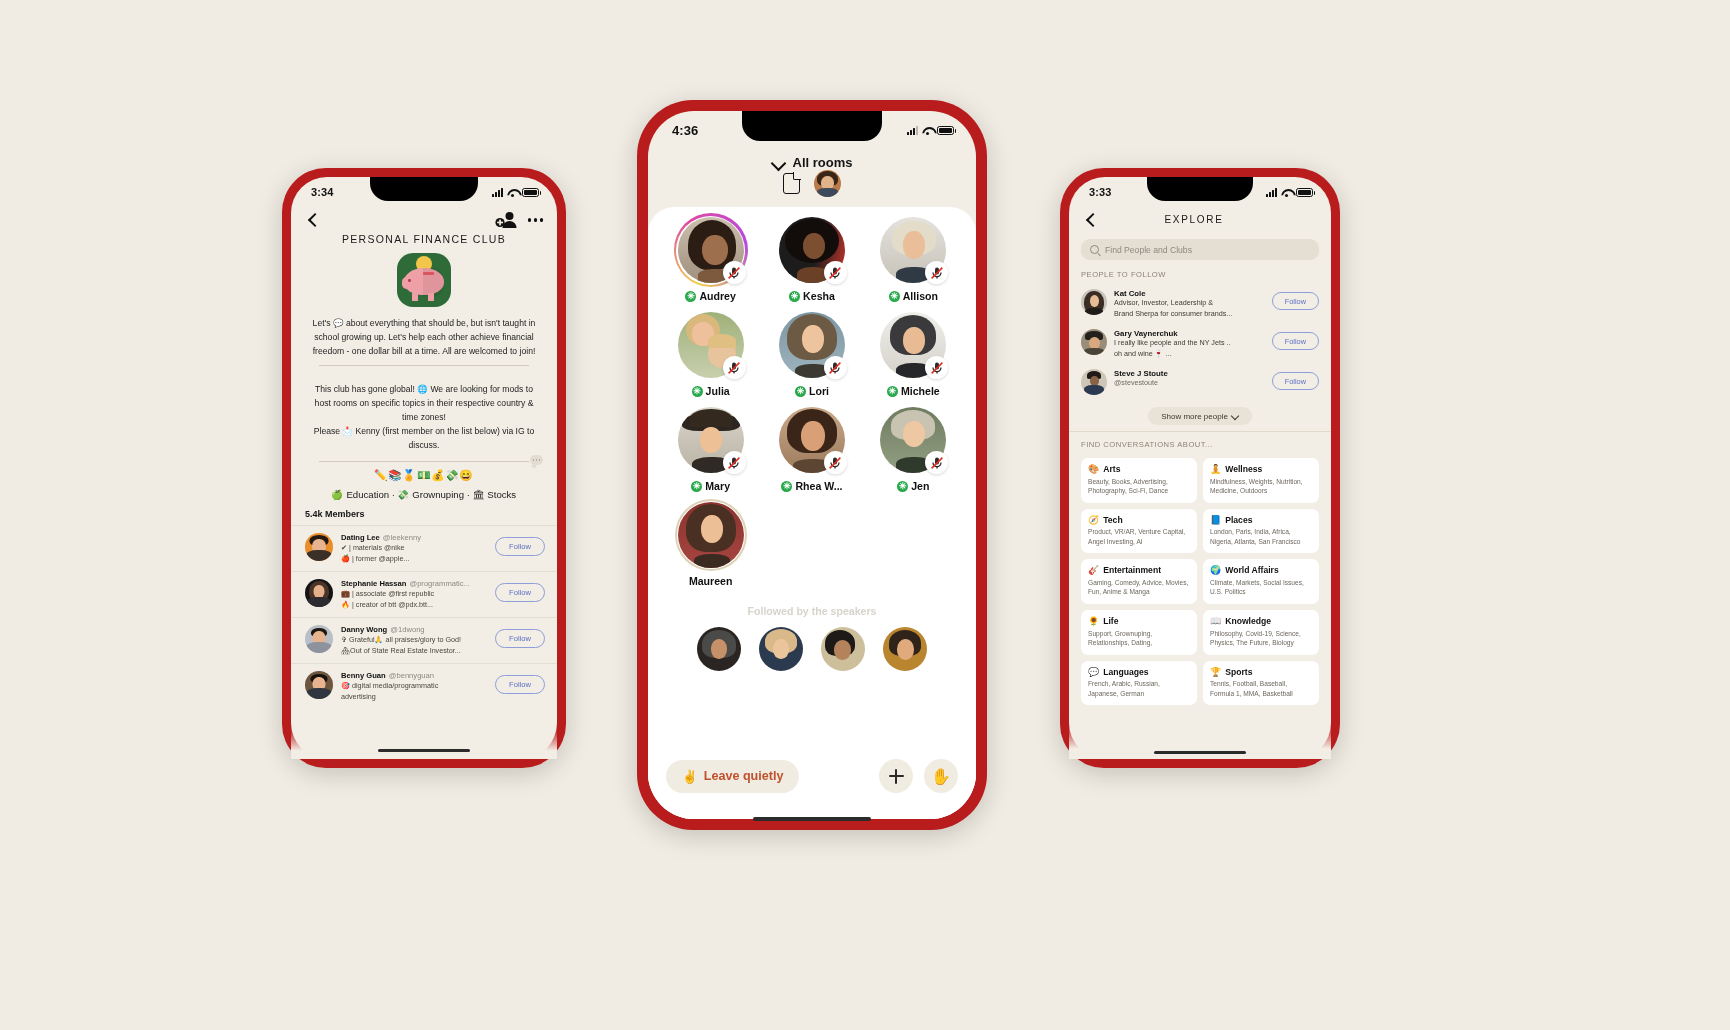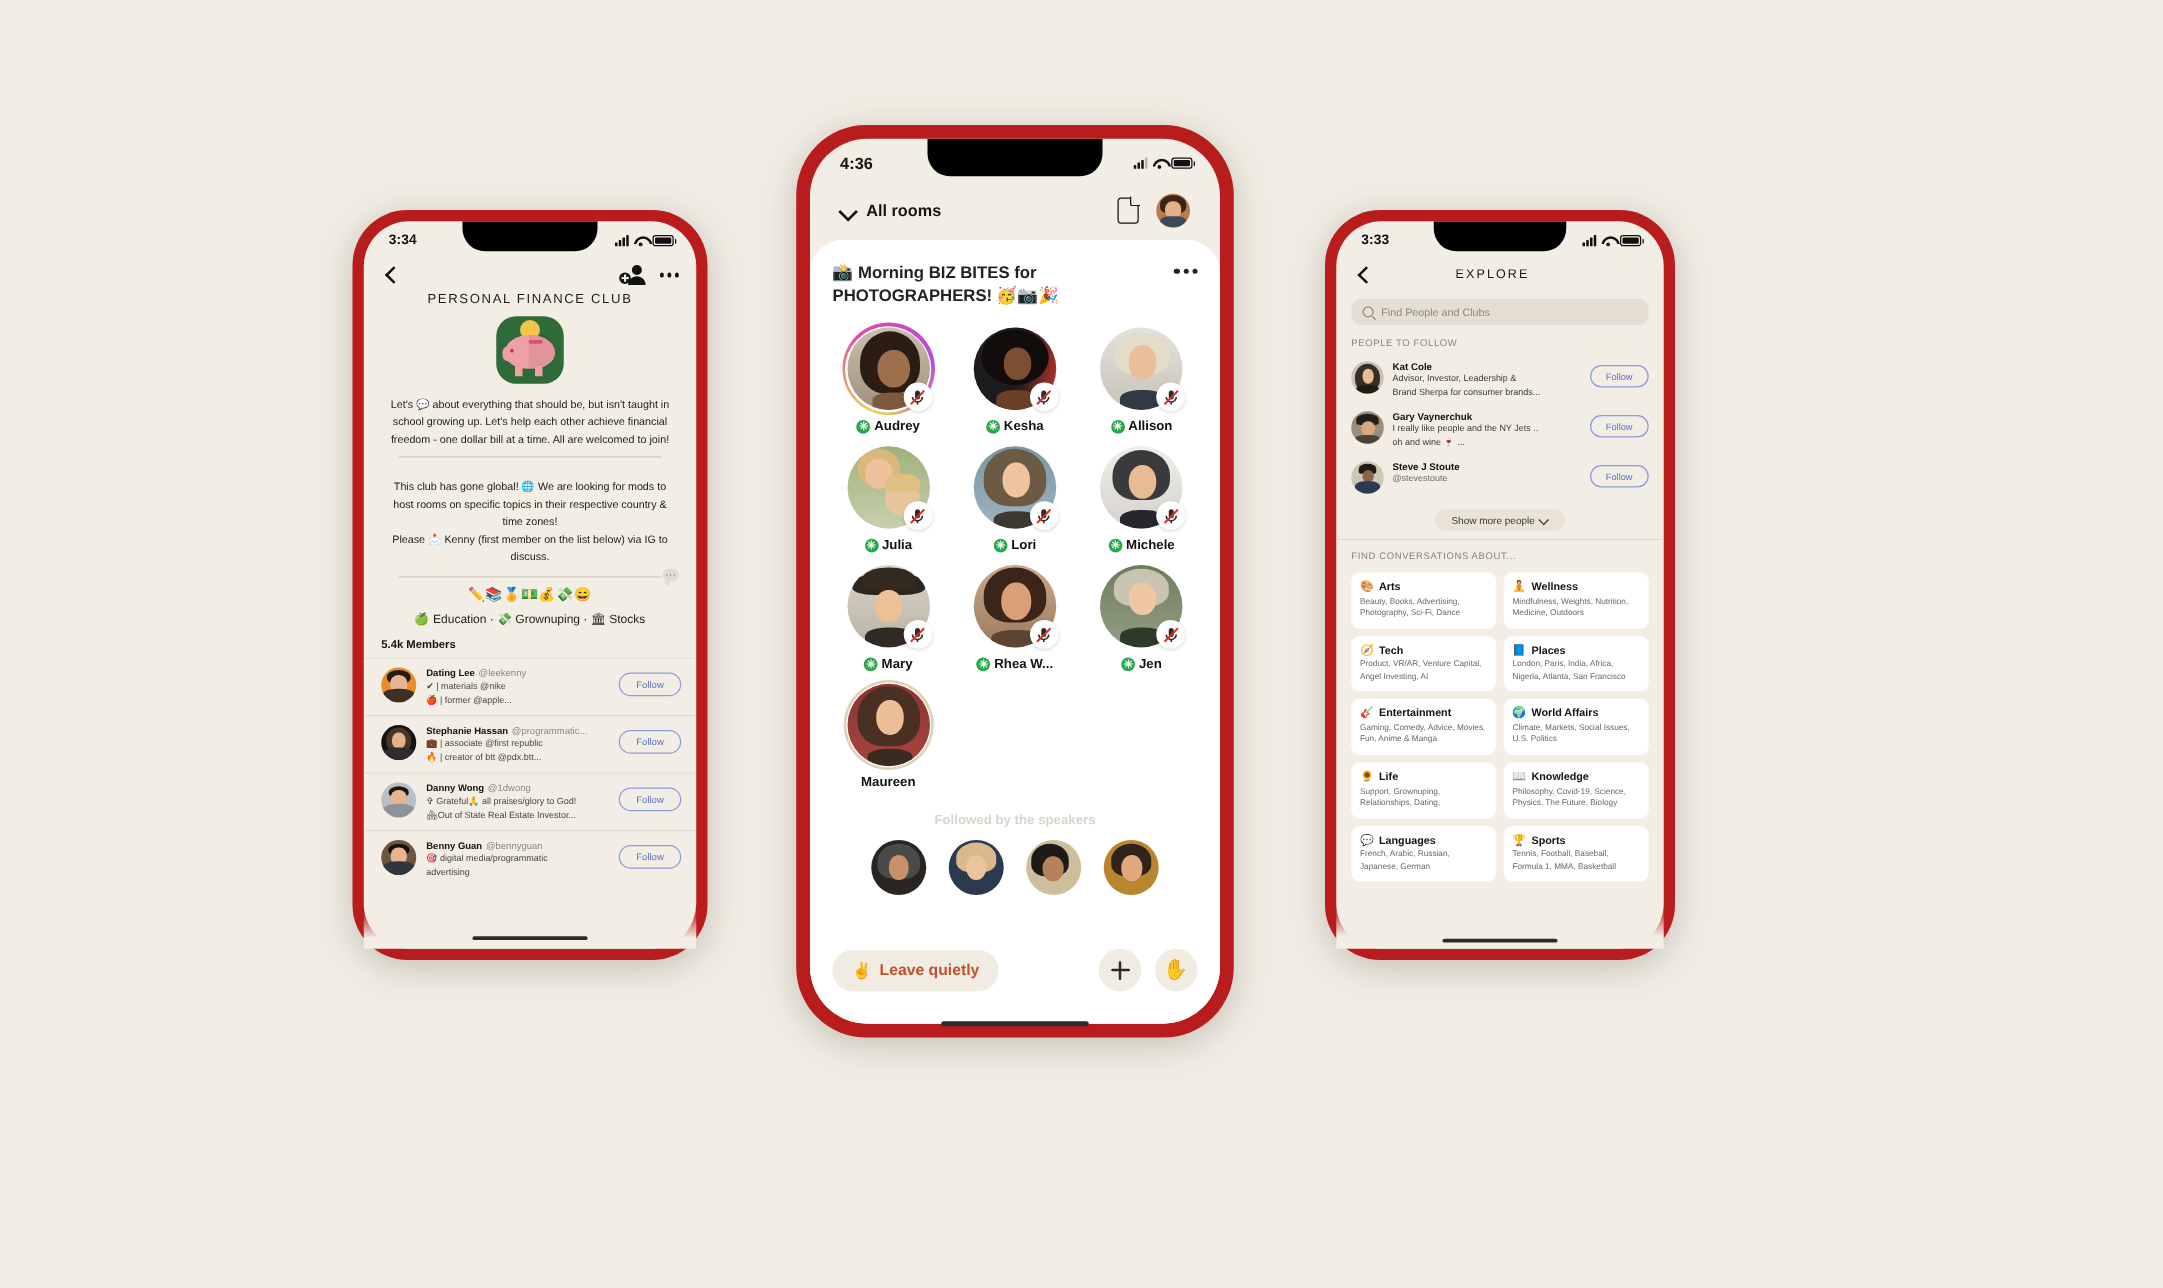--- a/index.html
+++ b/index.html
@@ -94,21 +94,21 @@
   .p1-bio { font-size:7.2px; color:#4a463f; line-height:11px; white-space:nowrap; overflow:hidden; }
   .p1-follow { flex:0 0 auto; margin-top:4px; border:1px solid #8f9ed8; color:#5b6fc4; background:transparent;
      border-radius:11px; font-size:7.6px; padding:4px 13px; font-family:inherit; cursor:pointer; font-weight:400; }
   .p1-fade { position:absolute; left:9px; right:9px; bottom:9px; height:30px;
      background:linear-gradient(rgba(242,238,229,0), #f2eee5 72%); z-index:30; }
   .p1-homebar { position:absolute; left:50%; transform:translateX(-50%); bottom:16px; width:92px; height:3.5px;
      border-radius:2px; background:#2b2b2b; z-index:31; }
 
   
   #phone2 .screen { display:flex; flex-direction:column; background:#f2eee5; }
-  .p2-nav { display:flex; align-items:center; justify-content:space-between; padding:6px 24px 10px; }
+  .p2-nav { display:flex; align-items:center; justify-content:space-between; padding:6px 8px 10px;flex-direction:column; }
   .p2-allrooms { display:flex; align-items:center; gap:8px; font-size:13px; font-weight:700; color:#141414; cursor:pointer; }
   .chev-down { width:13px; height:13px; position:relative; }
   .chev-down::before { content:""; position:absolute; left:1px; top:2px; width:9px; height:9px;
      border-right:2.4px solid #111; border-bottom:2.4px solid #111; transform:rotate(45deg); }
   .p2-nav-right { display:flex; align-items:center; gap:14px; }
   .icon-doc { width:17px; height:21px; border:1.8px solid #111; border-radius:3px; position:relative; }
   .icon-doc::after { content:""; position:absolute; right:-1.8px; top:-1.8px; width:7px; height:7px;
      background:#f2eee5; border-left:1.8px solid #111; border-bottom:1.8px solid #111; transform:rotate(0deg); border-radius:0 0 0 2px; }
   .p2-avatar { width:27px; height:27px; border-radius:50%; overflow:hidden; position:relative; background:#bb7a4a; cursor:pointer; }
   .p2-avatar .hair { position:absolute; left:3px; top:1px; width:21px; height:15px; border-radius:50% 50% 35% 35%; background:#3a2618; }
@@ -366,28 +366,20 @@
           <div class="icon-doc"></div>
           <div class="p2-avatar">
             <div class="hair"></div>
               <div class="face"></div>
               <div class="body"></div>
           </div>
         </div>
       </div>
 
       <div class="p2-card">
-        <div class="p2-room-head">
-          <div class="p2-room-title">📸 Morning BIZ BITES for PHOTOGRAPHERS! 🥳📷🎉</div>
-          <div class="p2-room-dots">
-              <i></i>
-              <i></i>
-              <i></i>
-            </div>
-        </div>
 
         <div class="p2-grid">
 
           <div class="p2-sp">
             <div class="p2-sp-ava ring">
               <div class="p2-sp-img" style="background:linear-gradient(#cbbfae,#a08f7d);">
                 <div style="position:absolute;left:10px;top:3px;width:48px;height:50px;border-radius:50% 50% 42% 42%;background:#2b1d14;"></div>
                 <div style="position:absolute;left:24px;top:18px;width:26px;height:30px;border-radius:48%;background:#9e6f4d;"></div>
                 <div style="position:absolute;left:20px;bottom:0;width:34px;height:14px;border-radius:42% 42% 0 0;background:#7d5a3e;"></div>
               </div>

